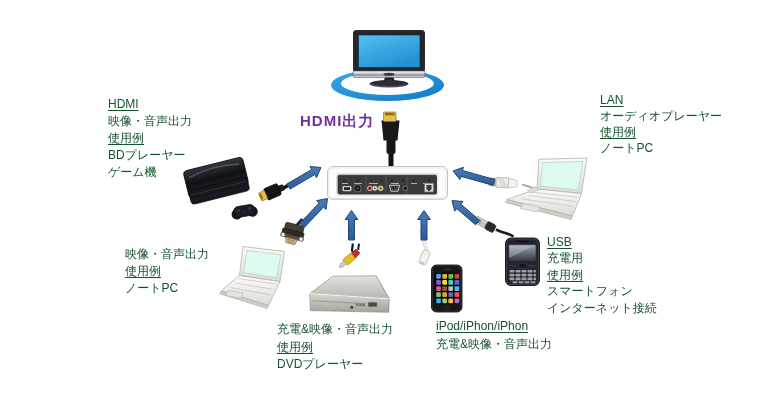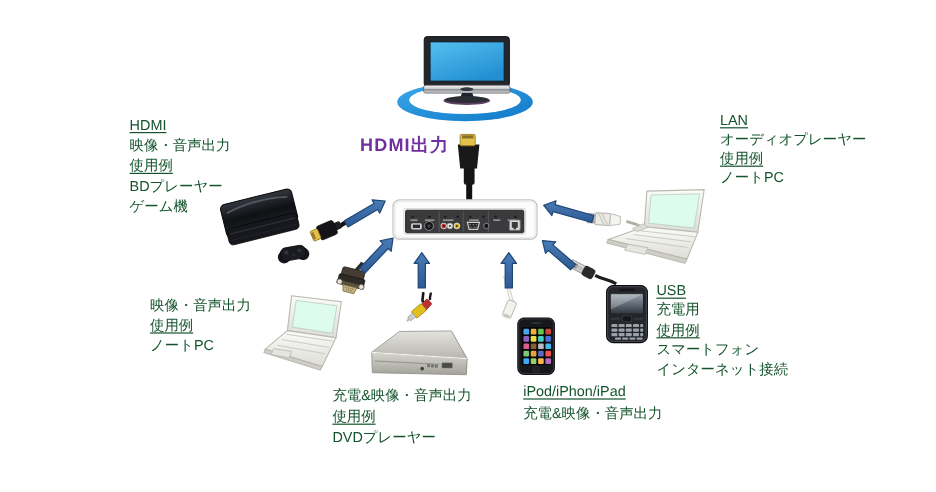--- a/index.html
+++ b/index.html
@@ -380,21 +380,21 @@
     <div>ノートPC</div>
   </div>
 
   <div class="lbl" id="composite-block" style="left:277px;top:321px;">
     <div>充電&amp;映像・音声出力</div>
     <div class="u">使用例</div>
     <div>DVDプレーヤー</div>
   </div>
 
   <div class="lbl" id="iphone-block" style="left:436px;top:318px;">
-    <div class="u">iPod/iPhon/iPad</div>
+    <div class="u">iPod/iPhon/iPhon</div>
     <div>充電&amp;映像・音声出力</div>
   </div>
 
   <div class="lbl" id="usb-block" style="left:547px;top:233.5px;">
     <div class="u">USB</div>
     <div>充電用</div>
     <div class="u">使用例</div>
     <div>スマートフォン</div>
     <div>インターネット接続</div>
   </div>

